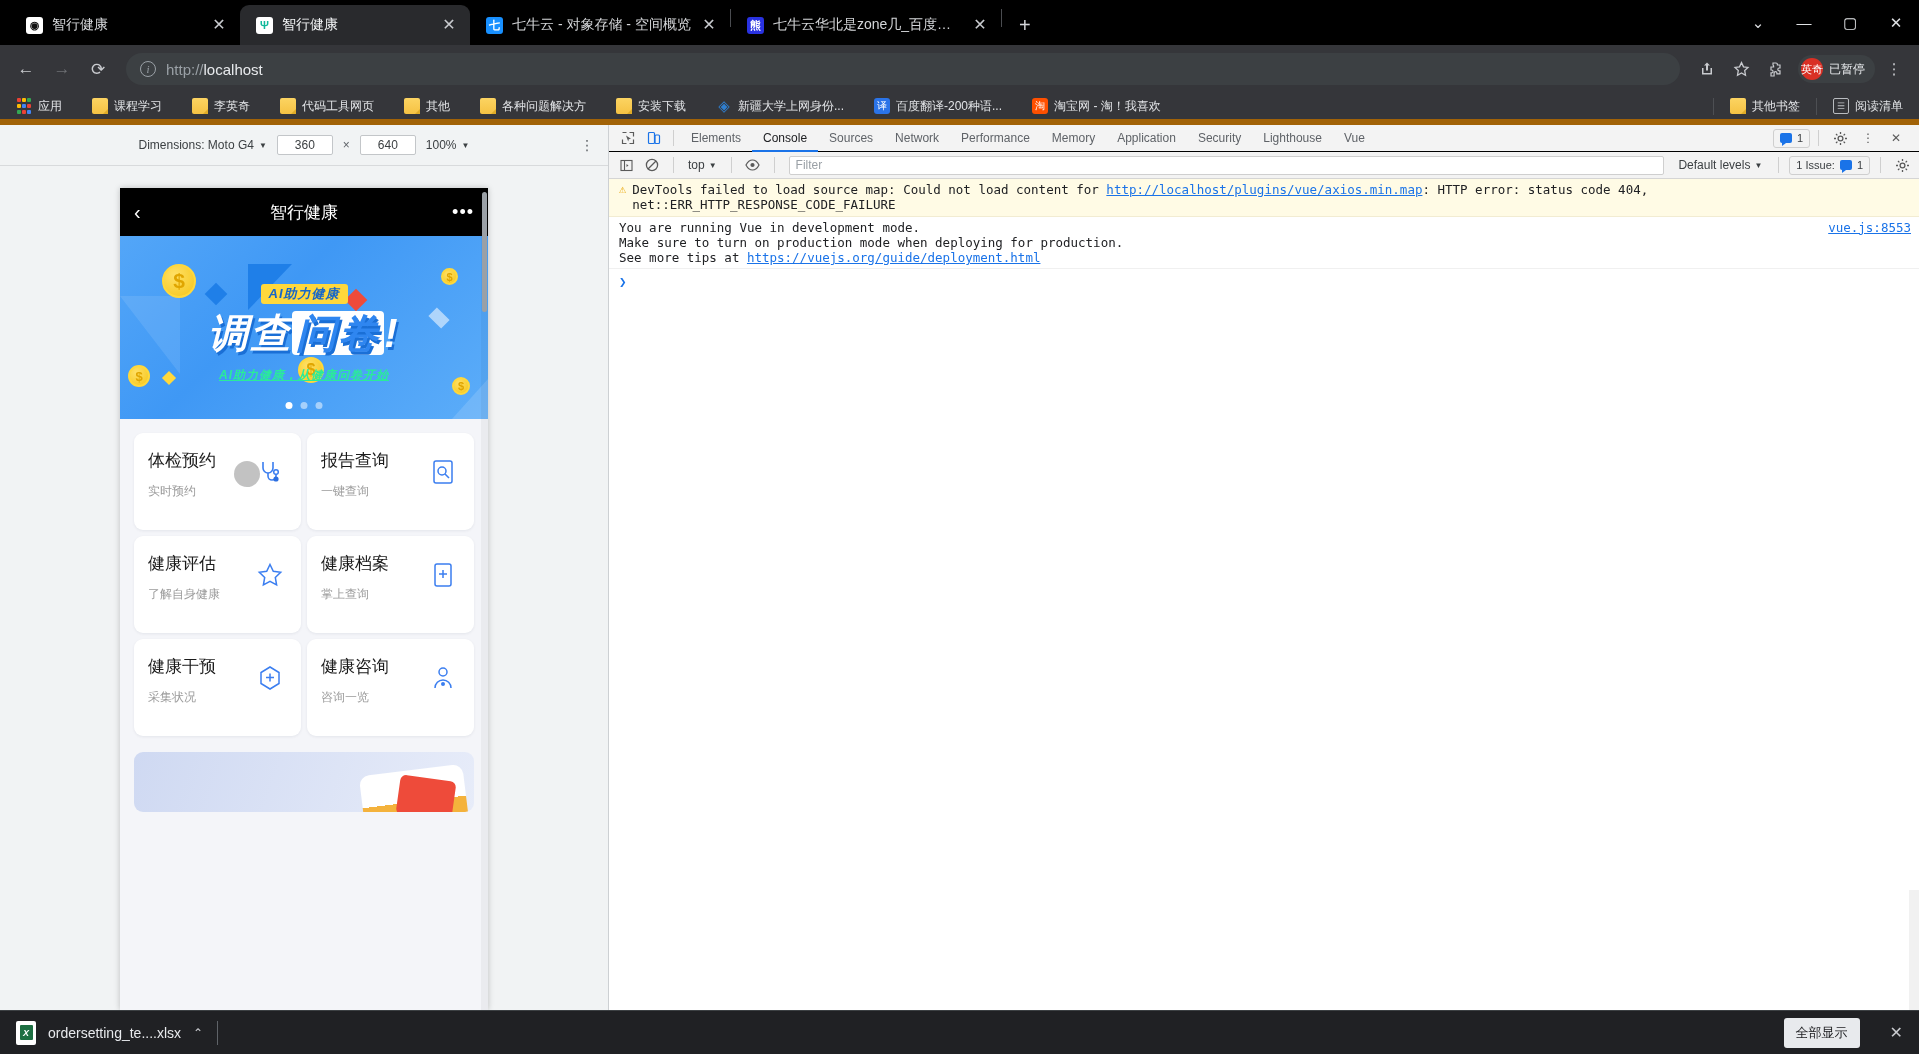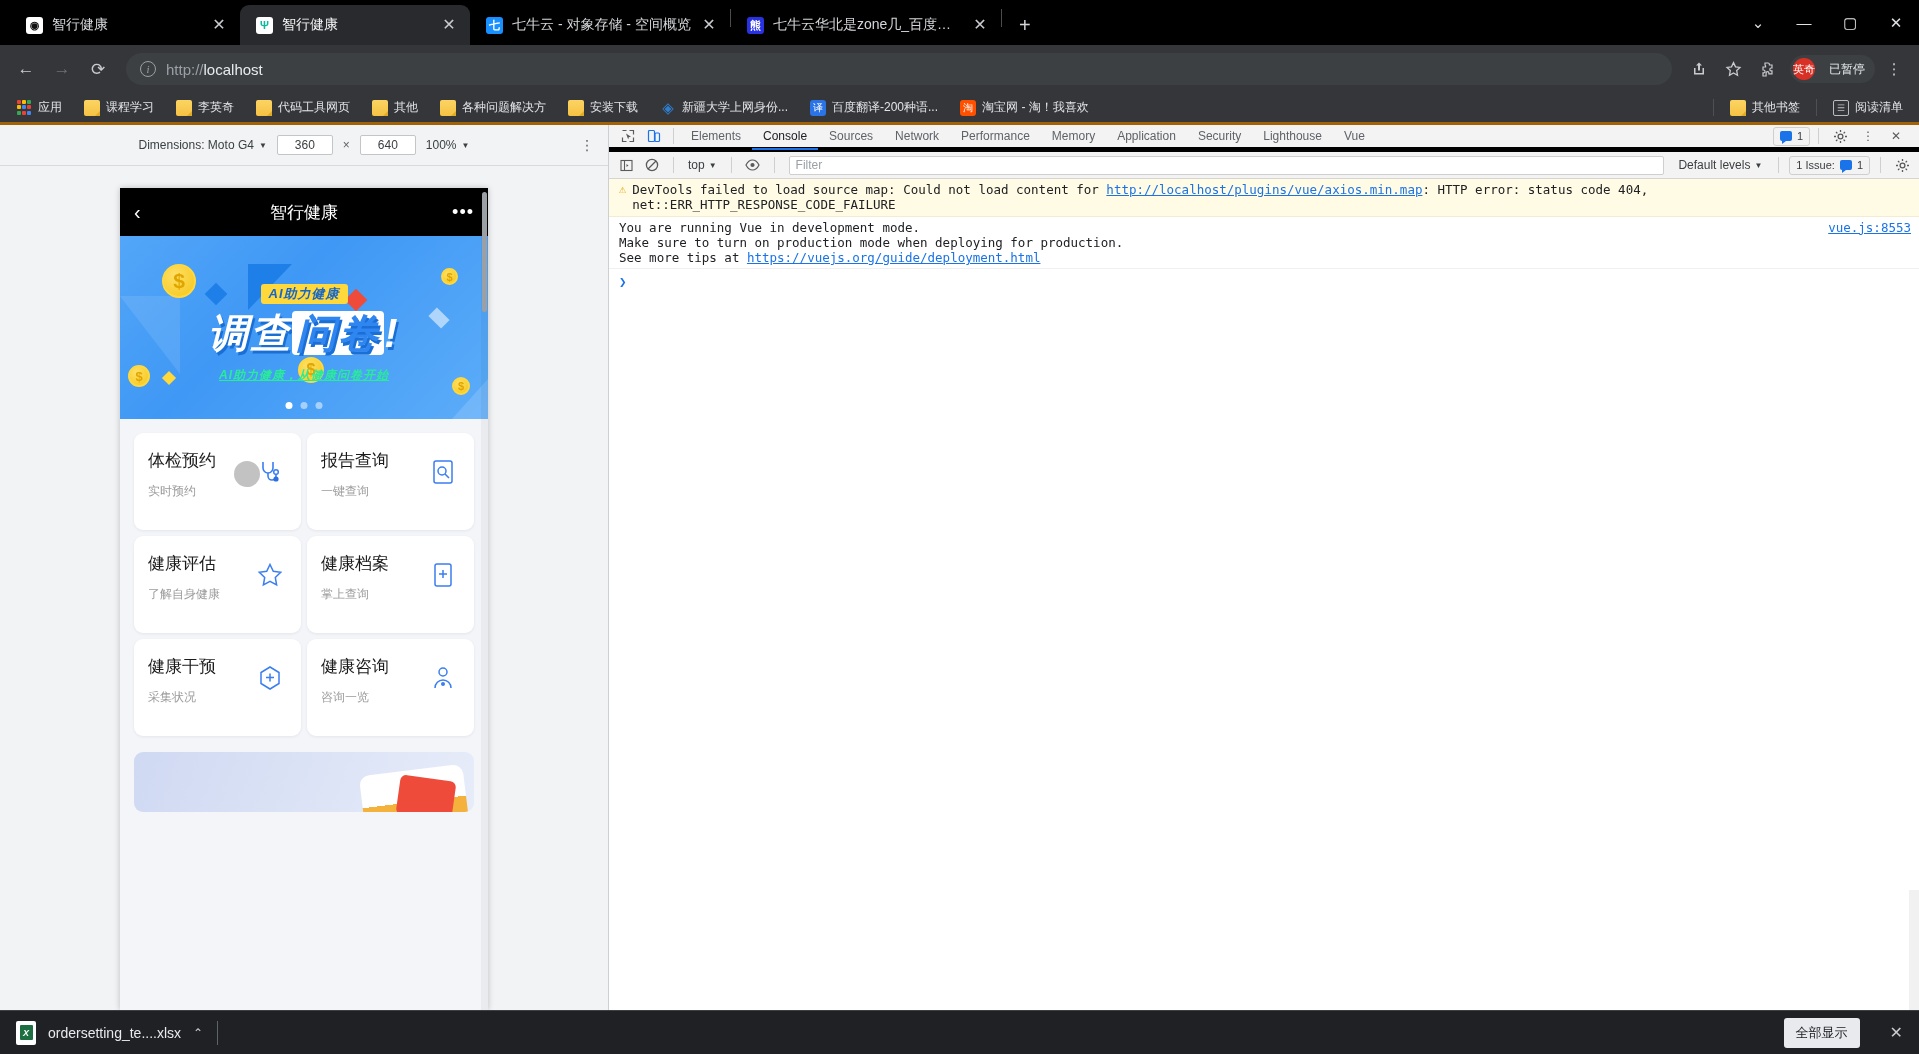--- a/index.html
+++ b/index.html
@@ -152,32 +152,32 @@
     gap: 6px;
     padding: 0 10px 0 3px;
     margin-left: 4px;
   }
   .profile-av {
     width: 22px; height: 22px; border-radius: 50%;
     background: #d93025; color: #fff;
     display:flex;align-items:center;justify-content:center;
     font-size: 11px;
   }
-  .profile-txt { font-size: 12px; color: #e8eaed; white-space: nowrap; margin-left: 8px; }
+  .profile-txt { font-size: 12px; color: #e8eaed; white-space: nowrap; }
 
   
   .bookmarks {
     height: 32px;
     background: #35363a;
     display: flex;
     align-items: center;
     padding: 0 8px;
-    gap: 6px;
+    gap: 14px;
     font-size: 12px;
-    border-bottom: 3px solid #a16207;
+    border-bottom: 6px solid #a16207;
   }
   .bm {
     display: flex; align-items: center; gap: 6px;
     padding: 4px 8px;
     border-radius: 4px;
     color: #e2e4e7;
     white-space: nowrap;
   }
   .bm-ico {
     width: 16px; height: 16px;
@@ -427,21 +427,21 @@
   .devtools {
     flex: 1;
     background: #fff;
     display: flex;
     flex-direction: column;
     min-width: 0;
   }
   .dt-tabs {
     height: 27px;
     background: #f3f3f3;
-    border-bottom: 5px solid #000000;
+    border-bottom: 1px solid #000000;
     display: flex;
     align-items: center;
     padding: 0 6px;
     gap: 0;
     font-size: 12px;
     color: #5a5a5a;
   }
   .dt-ico-btn {
     width: 26px; height: 24px;
     display:flex;align-items:center;justify-content:center;

